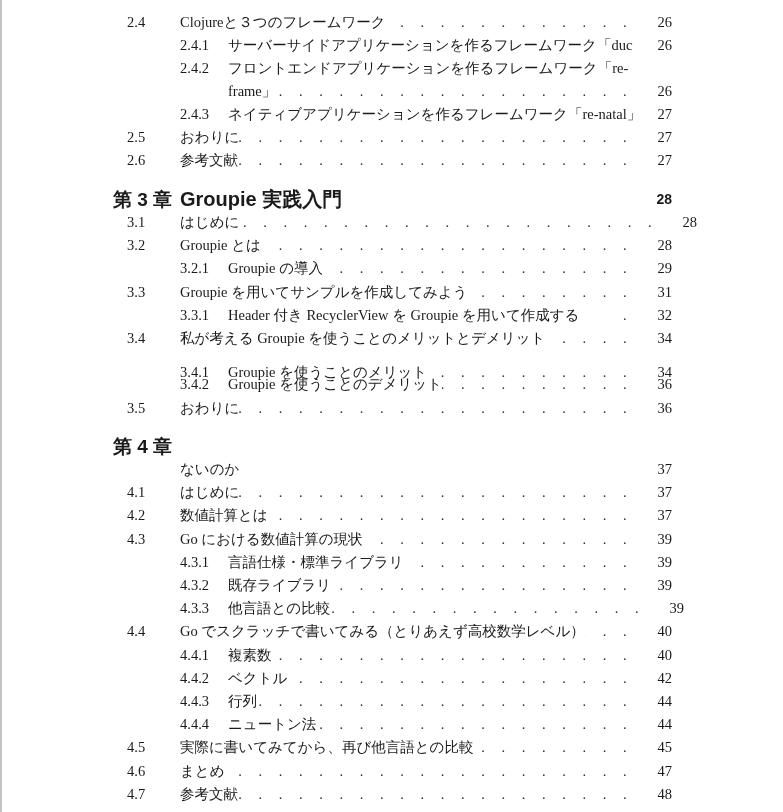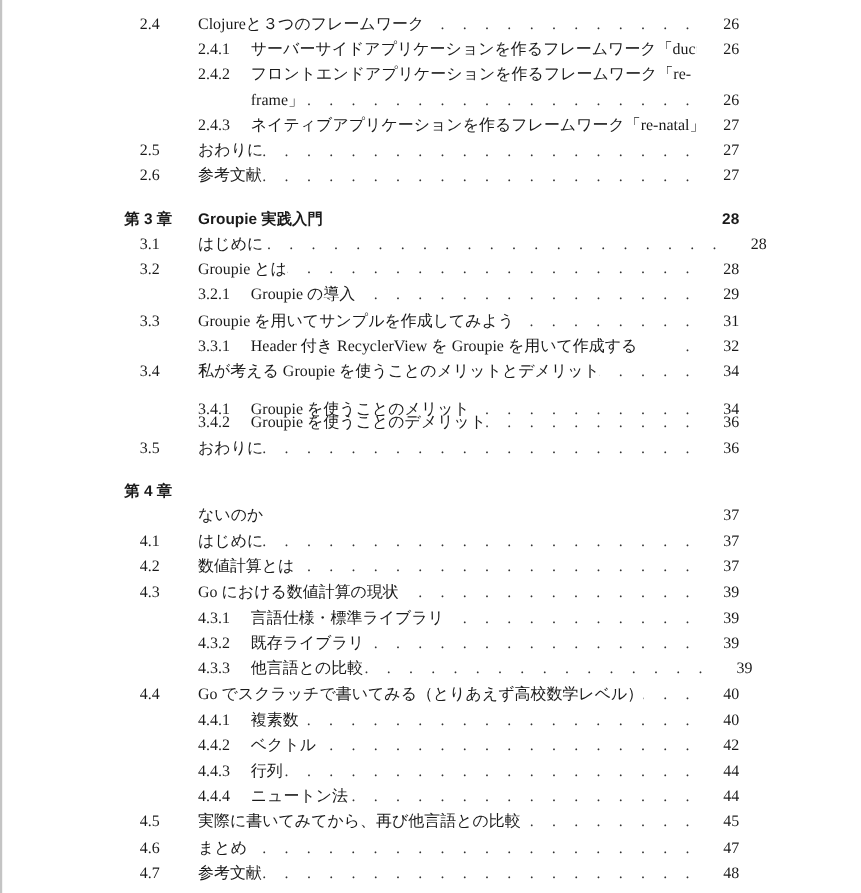--- a/index.html
+++ b/index.html
@@ -37,37 +37,37 @@
     .num {
       position: absolute;
       white-space: nowrap;
     }
     .sec .num { left: 127px; }
     .sub .num { left: 180px; }
     .chap .num {
       left: 113px;
       font-family: "Liberation Sans", "DejaVu Sans", sans-serif;
       font-weight: bold;
-      font-size: 14px;
+      font-size: 19px;
     }
     .title-wrap {
       position: absolute;
       right: 111px;
       display: flex;
       align-items: baseline;
       overflow: hidden;
       white-space: nowrap;
     }
     .sec .title-wrap { left: 180px; }
     .sub .title-wrap { left: 228px; }
     .chap .title-wrap {
       left: 180px;
       font-family: "Liberation Sans", "DejaVu Sans", sans-serif;
       font-weight: bold;
-      font-size: 14px;
+      font-size: 20px;
     }
     .title {
       flex: 0 0 auto;
       white-space: nowrap;
     }
     .dots {
       flex: 1 1 auto;
       overflow: hidden;
       white-space: nowrap;
       color: #333;

